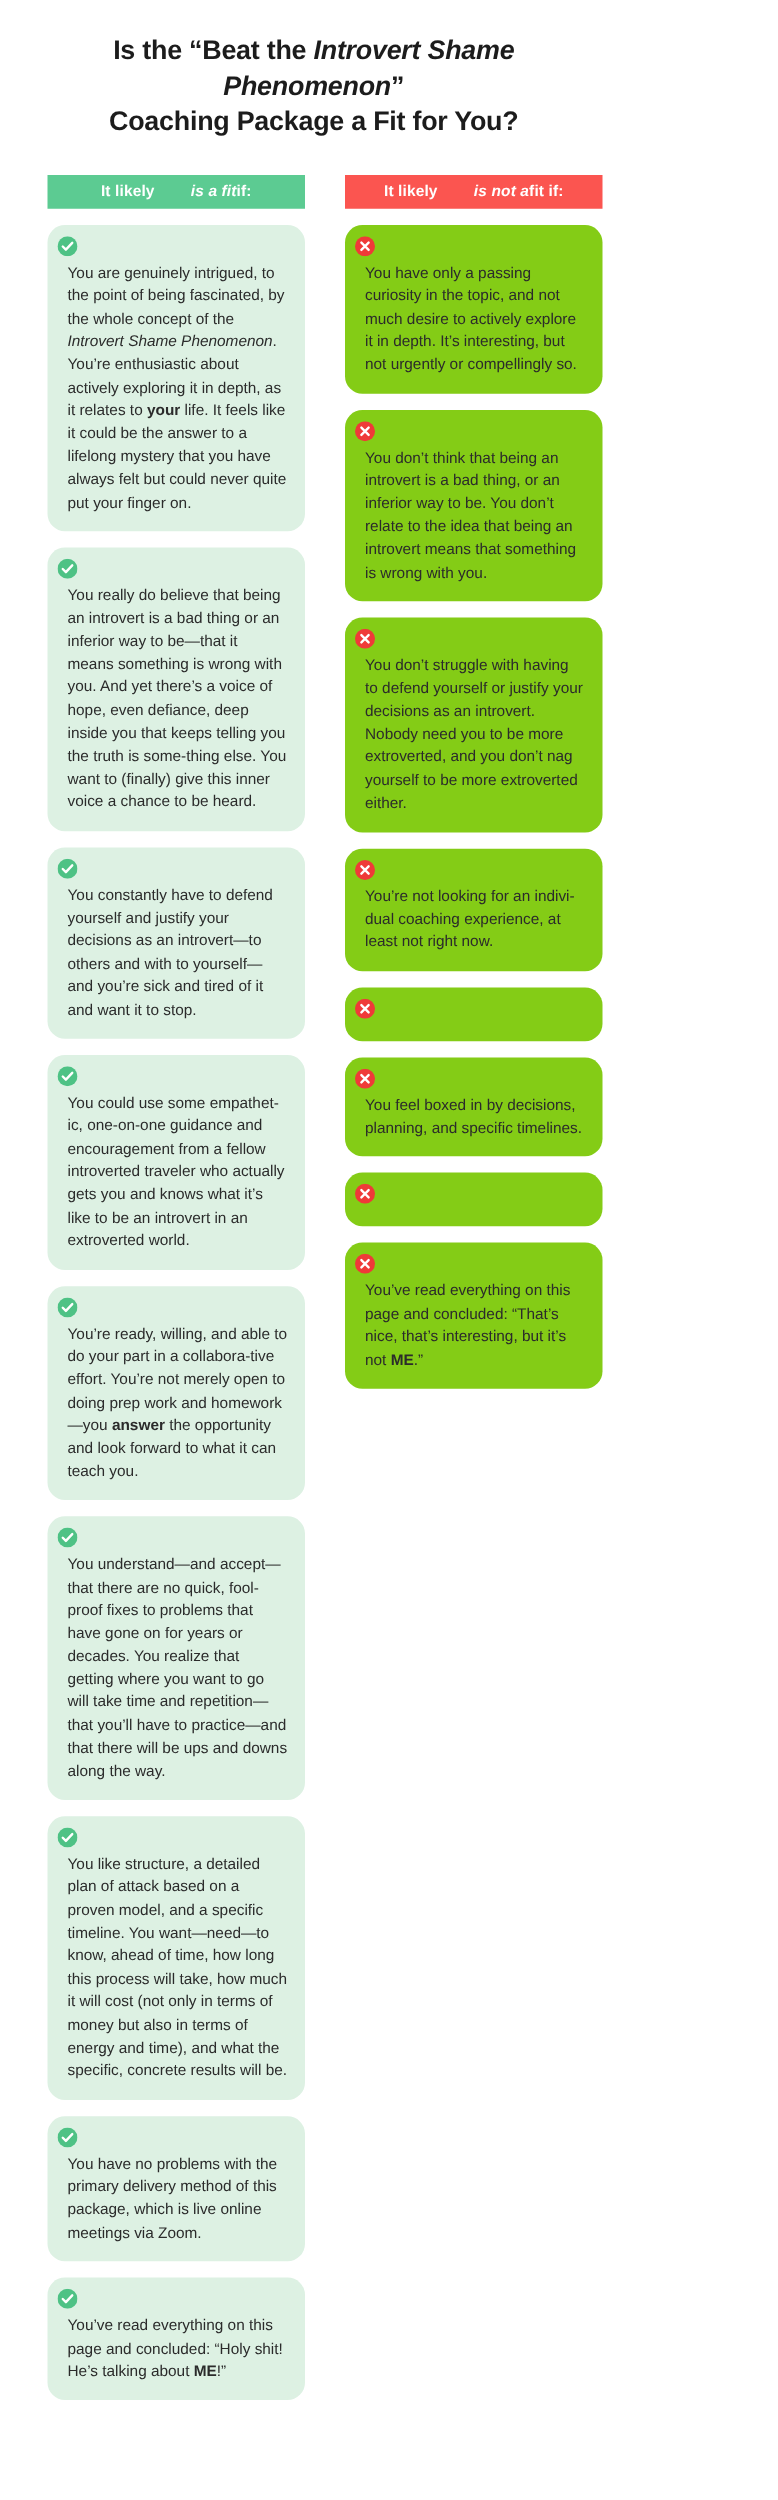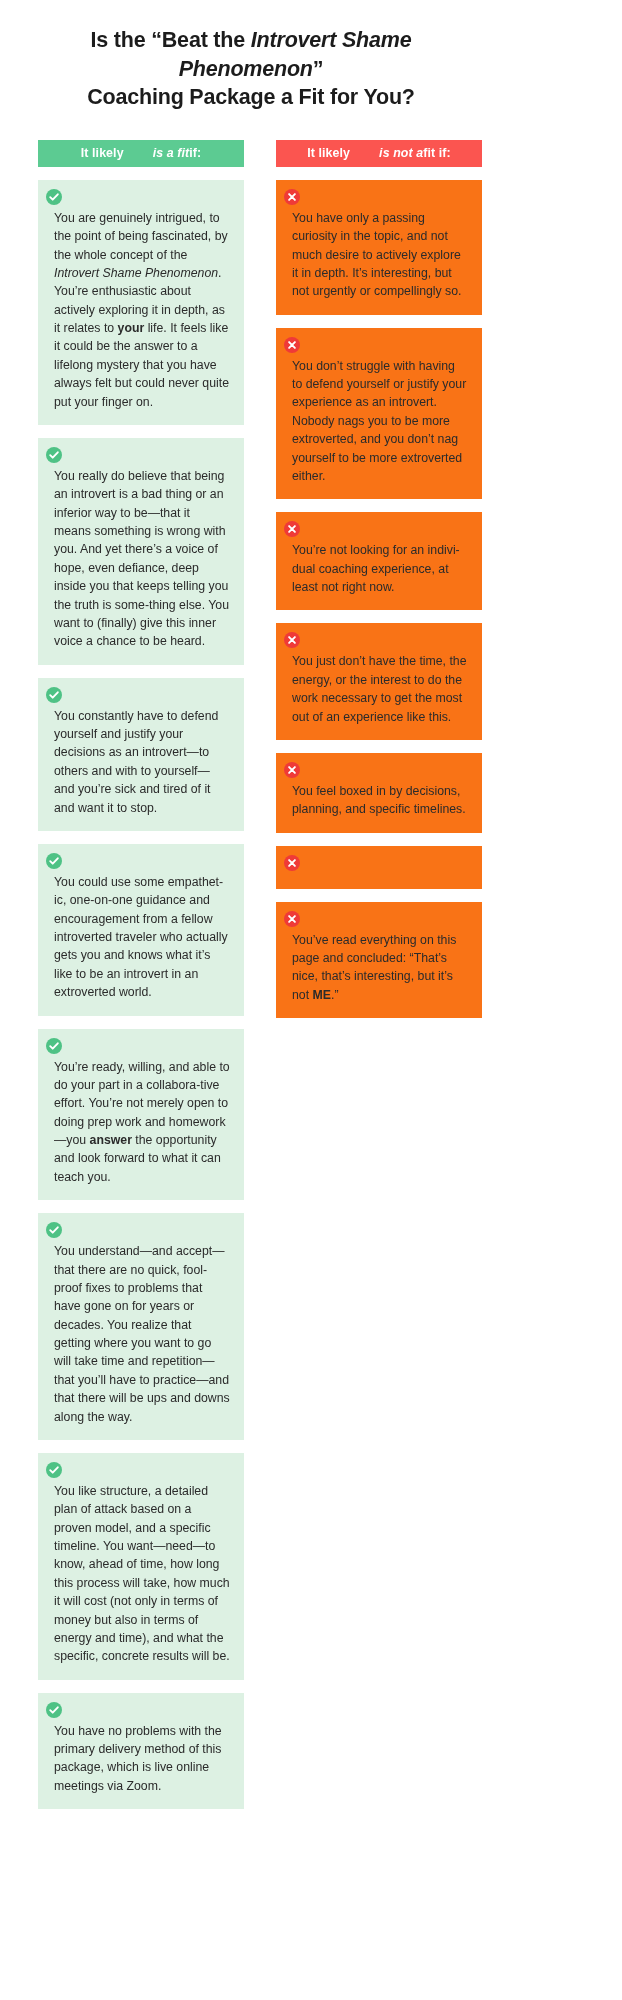--- a/index.html
+++ b/index.html
@@ -67,27 +67,28 @@
   .col-notfit .col-header { background: #fb5550; }
 
   
   .card {
     position: relative;
     padding: 29px 14px 14px 16px;
     margin-bottom: 13px;
     font-size: 12.3px;
     line-height: 1.495;
     color: #2b2b2b;
+    border-radius: 14px;
   }
   .card p { margin: 0; }
   .card em { font-style: italic; }
   .card strong { font-weight: bold; }
 
   .col-fit .card { background: #ddf1e3; }
-  .col-notfit .card { background: #f97316; }
+  .col-notfit .card { background: #84cc16; }
 
   .badge {
     position: absolute;
     top: 9px;
     left: 8px;
     width: 16px;
     height: 16px;
     border-radius: 50%;
     display: block;
   }
@@ -181,20 +182,29 @@
           </div>
           <div class="card">
             <span class="badge">
               <svg width="16" height="16" viewBox="0 0 16 16">
                 <circle cx="8" cy="8" r="8" fill="#4ec285"></circle>
                 <path d="M4.2 8.2 L6.7 10.7 L11.8 5.3" stroke="#ffffff" stroke-width="1.9" fill="none" stroke-linecap="round" stroke-linejoin="round"></path>
               </svg>
             </span>
             <p>You have no problems with the primary delivery method of this package, which is live online meetings via Zoom.</p>
           </div>
+          <div class="card">
+            <span class="badge">
+              <svg width="16" height="16" viewBox="0 0 16 16">
+                <circle cx="8" cy="8" r="8" fill="#4ec285"></circle>
+                <path d="M4.2 8.2 L6.7 10.7 L11.8 5.3" stroke="#ffffff" stroke-width="1.9" fill="none" stroke-linecap="round" stroke-linejoin="round"></path>
+              </svg>
+            </span>
+            <p>You’ve read everything on this page and concluded: “Holy shit! He’s talking about <strong>ME</strong>!”</p>
+          </div>
         </div>
     </div>
 
     <div class="col col-notfit">
       <div class="col-header">
         <span>It likely </span>
           <em>is not a</em>
           <span> fit if:</span>
       </div>
       <div id="notfit-list">
@@ -207,39 +217,47 @@
             </span>
             <p>You have only a passing curiosity in the topic, and not much desire to actively explore it in depth. It’s interesting, but not urgently or compellingly so.</p>
           </div>
           <div class="card">
             <span class="badge">
               <svg width="16" height="16" viewBox="0 0 16 16">
                 <circle cx="8" cy="8" r="8" fill="#ef3a38"></circle>
                 <path d="M5.1 5.1 L10.9 10.9 M10.9 5.1 L5.1 10.9" stroke="#ffffff" stroke-width="1.9" fill="none" stroke-linecap="round"></path>
               </svg>
             </span>
-            <p>You don’t struggle with having to defend yourself or justify your experience as an introvert. Nobody nags you to be more extroverted, and you don’t nag yourself to be more extroverted either.</p>
+            <p>You don’t think that being an introvert is a bad thing, or an inferior way to be. You don’t relate to the idea that being an introvert means that something is wrong with you.</p>
+          </div>
+          <div class="card">
+            <span class="badge">
+              <svg width="16" height="16" viewBox="0 0 16 16">
+                <circle cx="8" cy="8" r="8" fill="#ef3a38"></circle>
+                <path d="M5.1 5.1 L10.9 10.9 M10.9 5.1 L5.1 10.9" stroke="#ffffff" stroke-width="1.9" fill="none" stroke-linecap="round"></path>
+              </svg>
+            </span>
+            <p>You don’t struggle with having to defend yourself or justify your decisions as an introvert. Nobody need you to be more extroverted, and you don’t nag yourself to be more extroverted either.</p>
           </div>
           <div class="card">
             <span class="badge">
               <svg width="16" height="16" viewBox="0 0 16 16">
                 <circle cx="8" cy="8" r="8" fill="#ef3a38"></circle>
                 <path d="M5.1 5.1 L10.9 10.9 M10.9 5.1 L5.1 10.9" stroke="#ffffff" stroke-width="1.9" fill="none" stroke-linecap="round"></path>
               </svg>
             </span>
             <p>You’re not looking for an indivi-dual coaching experience, at least not right now.</p>
           </div>
           <div class="card">
             <span class="badge">
               <svg width="16" height="16" viewBox="0 0 16 16">
                 <circle cx="8" cy="8" r="8" fill="#ef3a38"></circle>
                 <path d="M5.1 5.1 L10.9 10.9 M10.9 5.1 L5.1 10.9" stroke="#ffffff" stroke-width="1.9" fill="none" stroke-linecap="round"></path>
               </svg>
             </span>
-            <p>You just don’t have the time, the energy, or the interest to do the work necessary to get the most out of an experience like this.</p>
           </div>
           <div class="card">
             <span class="badge">
               <svg width="16" height="16" viewBox="0 0 16 16">
                 <circle cx="8" cy="8" r="8" fill="#ef3a38"></circle>
                 <path d="M5.1 5.1 L10.9 10.9 M10.9 5.1 L5.1 10.9" stroke="#ffffff" stroke-width="1.9" fill="none" stroke-linecap="round"></path>
               </svg>
             </span>
             <p>You feel boxed in by decisions, planning, and specific timelines.</p>
           </div>

